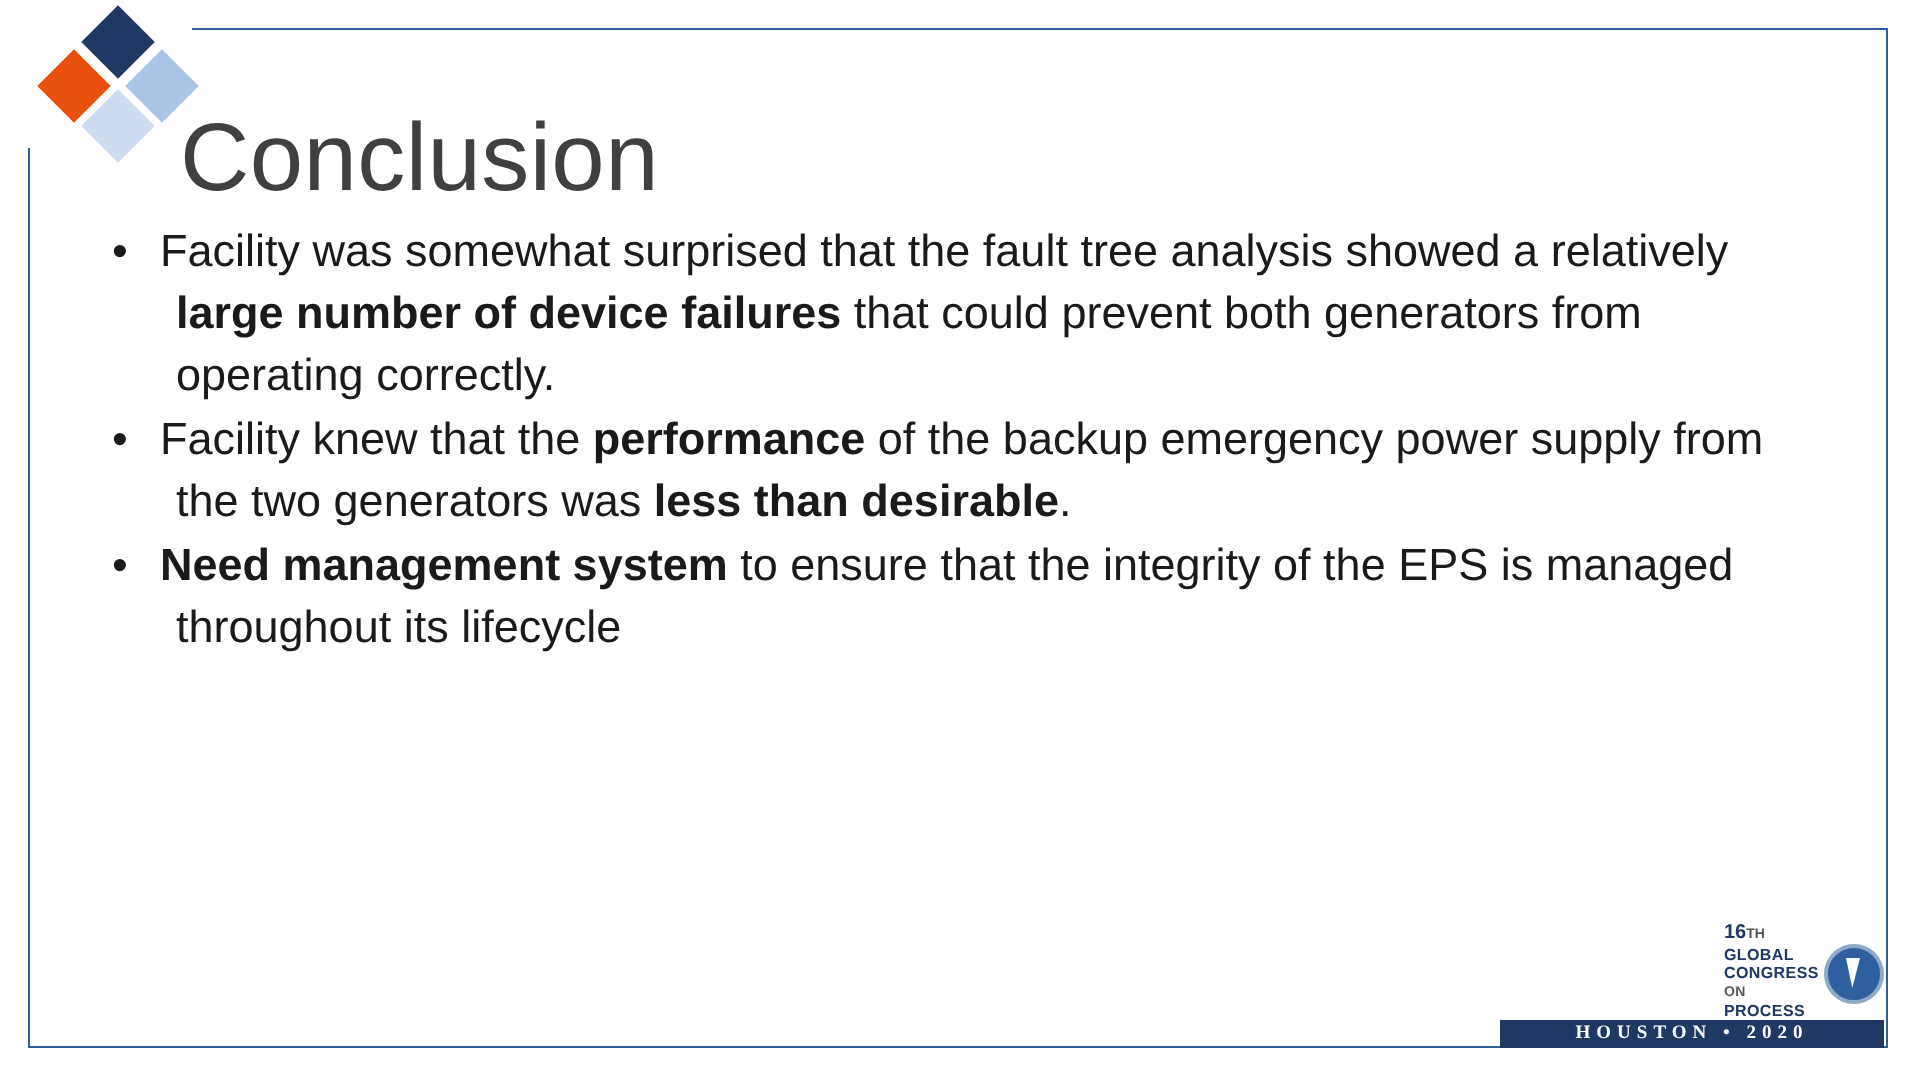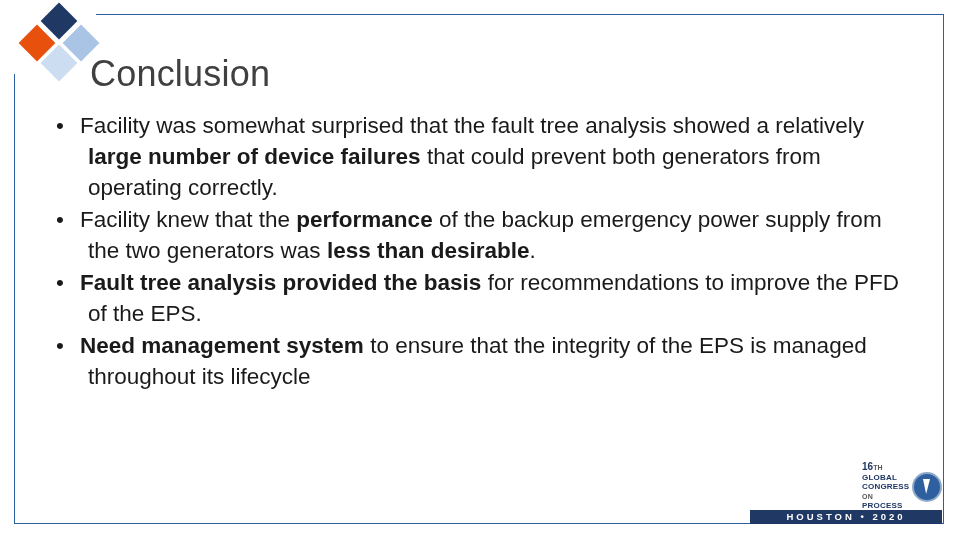--- a/index.html
+++ b/index.html
@@ -53,21 +53,21 @@
   }
   .dia.navy  { background: #1f3864; left: 28px; top: 0px; }
   .dia.orange{ background: #e8500e; left: 6px;  top: 22px; }
   .dia.mid   { background: #a9c4e4; left: 50px; top: 22px; }
   .dia.light { background: #cdddf1; left: 28px; top: 42px; }
 
   .title {
     position: absolute;
     left: 90px;
     top: 56px;
-    font-size: 36px;
+    font-size: 48px;
     color: #404040;
     font-weight: normal;
     letter-spacing: 0.2px;
     line-height: 1;
   }
 
   .body-block {
     position: absolute;
     left: 52px;
     top: 110px;
@@ -182,20 +182,21 @@
     top: 48px;
     width: 192px;
     height: 14px;
     background: #1f3864;
     color: #ffffff;
     font-size: 9.5px;
     letter-spacing: 3px;
     text-align: center;
     line-height: 14px;
     font-weight: bold;
+    font-family: Liberation Serif, serif;
   }
 </style>
 </head>
 <body>
 
 <div class="slide">
 
   <div class="frame"></div>
 
   <div class="corner-mask"></div>
@@ -205,21 +206,20 @@
     <div class="dia orange"></div>
     <div class="dia mid"></div>
     <div class="dia light"></div>
   </div>
 
   <div class="title">Conclusion</div>
 
   <div class="body-block" id="bullet-list">
       <div class="bullet hang b2"><span class="blt">•</span><span class="txt"><span>Facility was somewhat surprised that the fault tree analysis showed a relatively </span><b>large number of device failures</b><span> that could prevent both generators from operating correctly.</span></span></div>
       <div class="bullet hang b1"><span class="blt">•</span><span class="txt"><span>Facility knew that the </span><b>performance</b><span> of the backup emergency power supply from the two generators was </span><b>less than desirable</b><span>.</span></span></div>
-      <div class="bullet hang b3"><span class="blt">•</span><span class="txt"><b>Fault tree analysis provided the basis</b><span> for recommendations to improve the PFD of the EPS.</span></span></div>
       <div class="bullet hang b4"><span class="blt">•</span><span class="txt"><b>Need management system</b><span> to ensure that the integrity of the EPS is managed throughout its lifecycle</span></span></div>
     </div>
 
   <div class="logo-lockup">
     <div class="congress">
       <span class="sixteen"><span>16</span><span class="sm">TH</span></span>
       <span class="l">GLOBAL</span>
       <span class="l">CONGRESS</span>
       <span class="l sm">ON</span>
       <span class="l">PROCESS</span>

